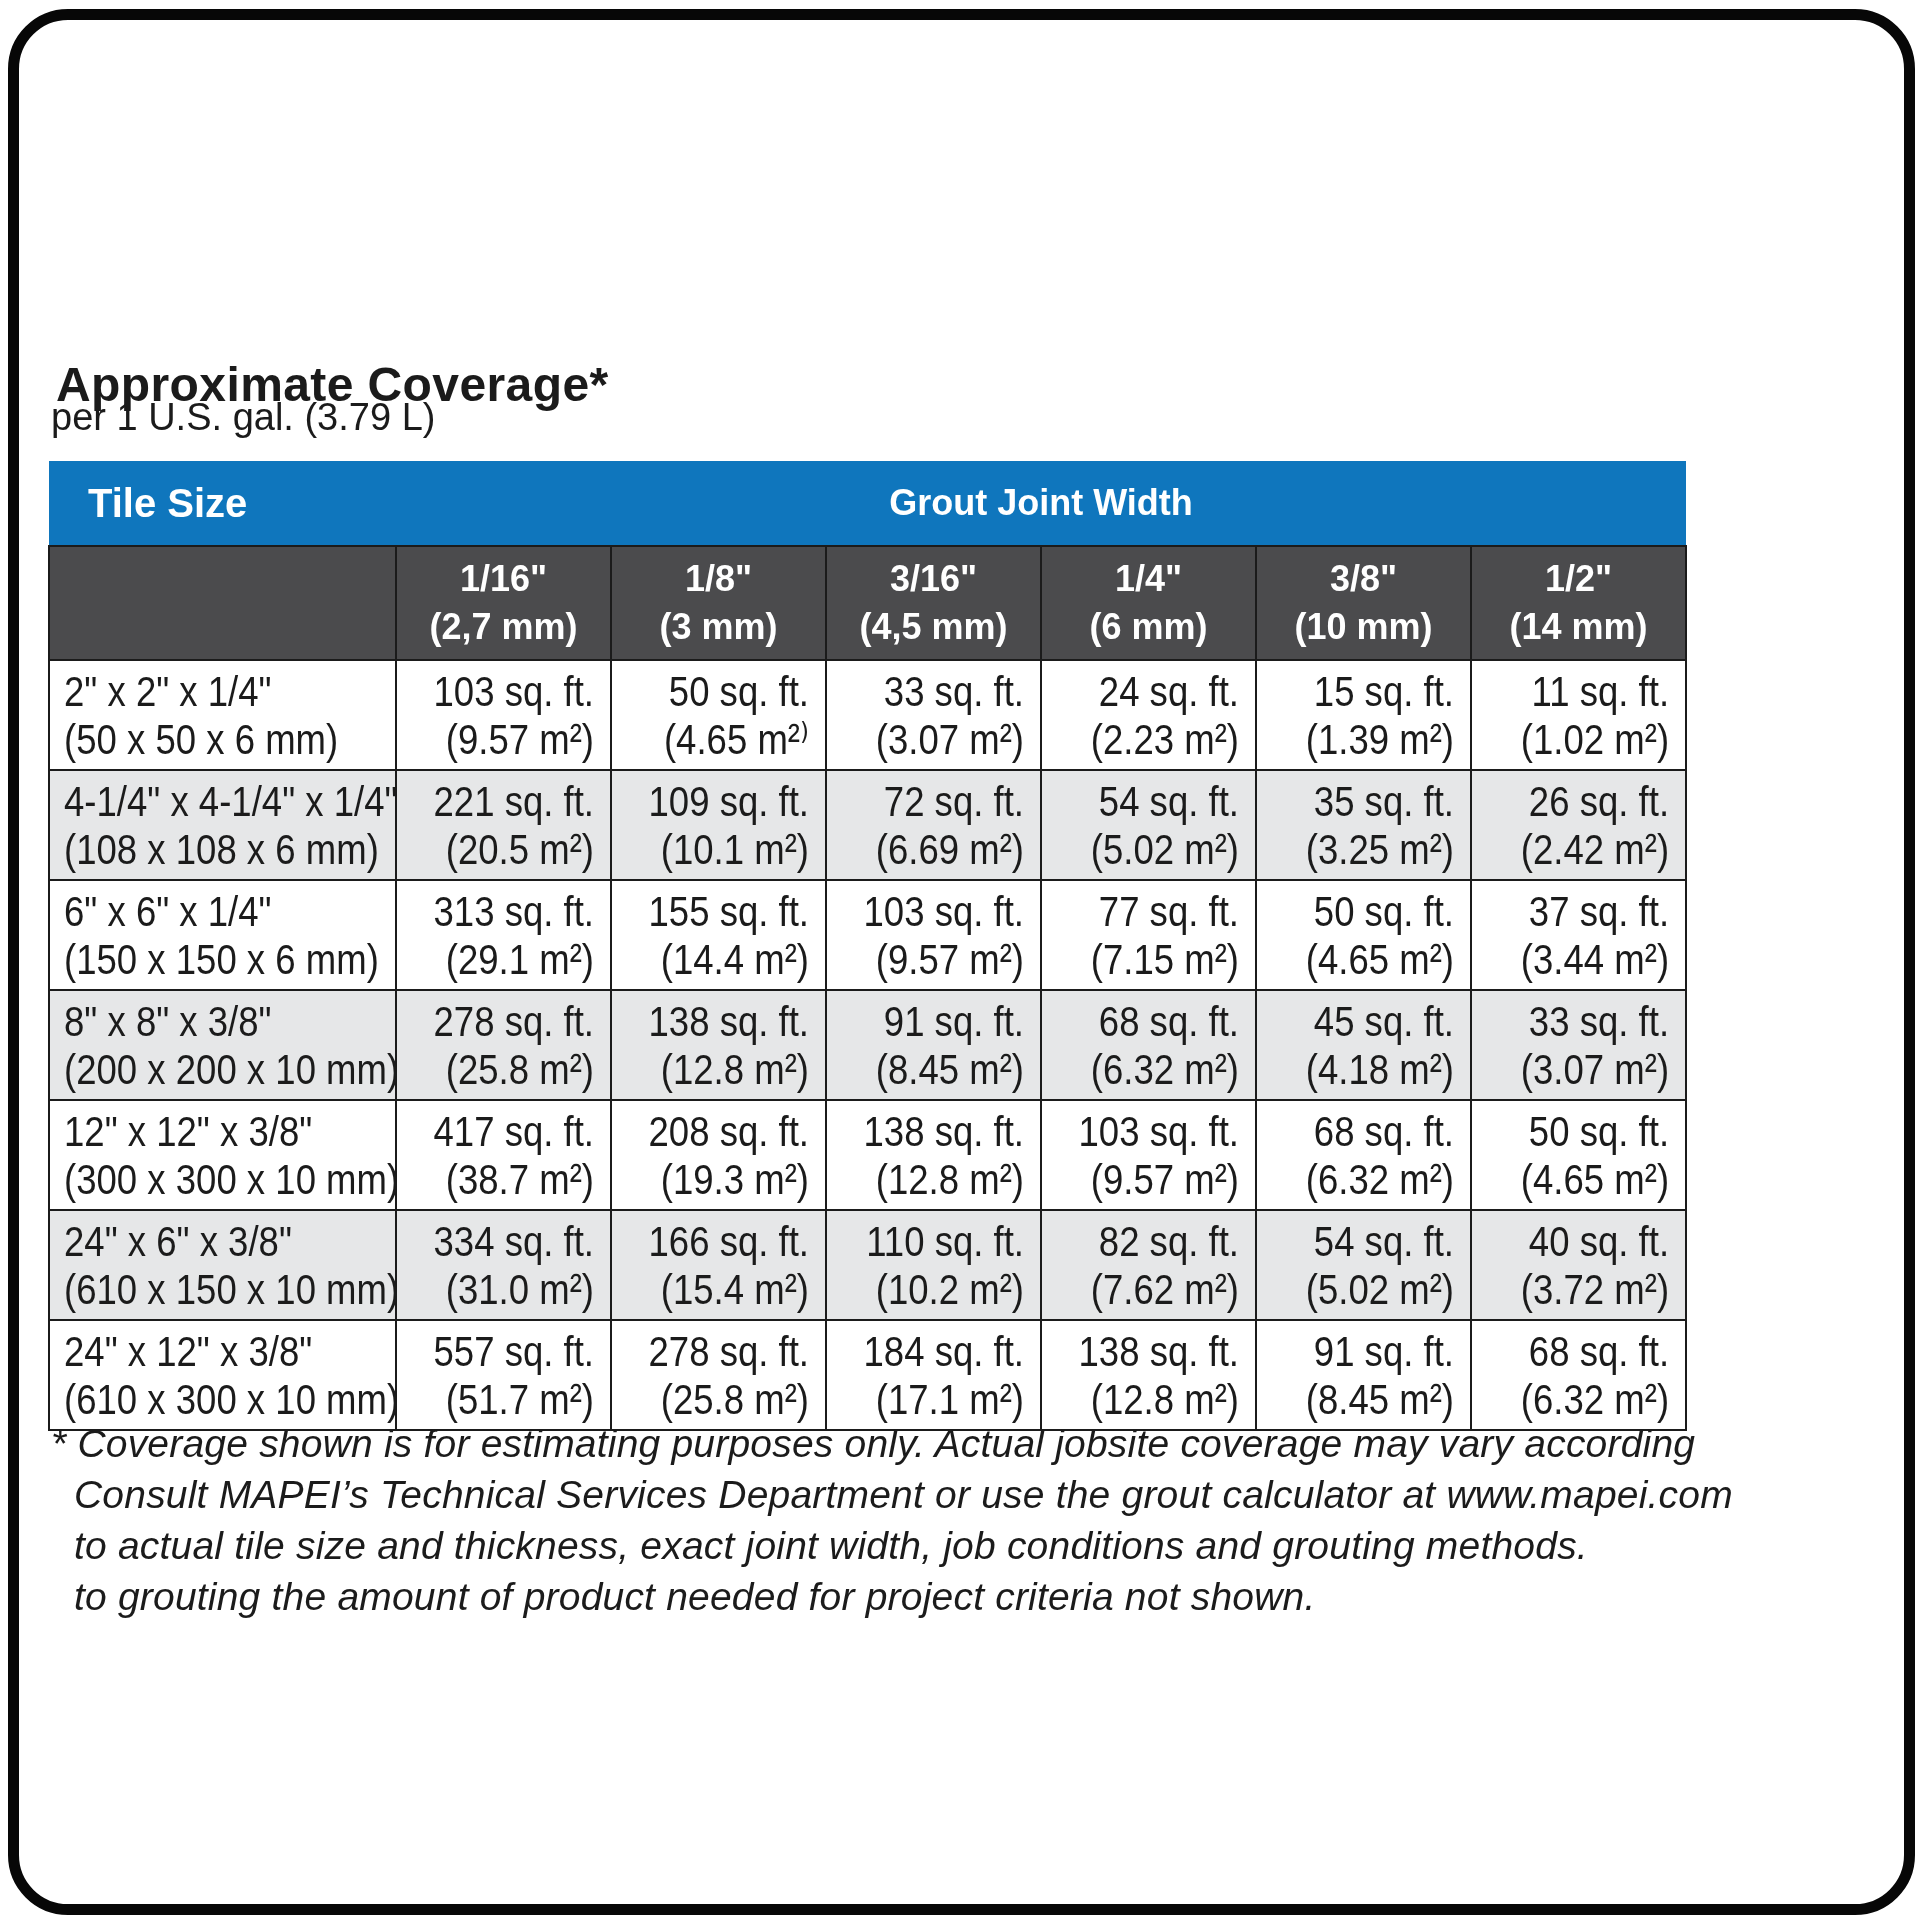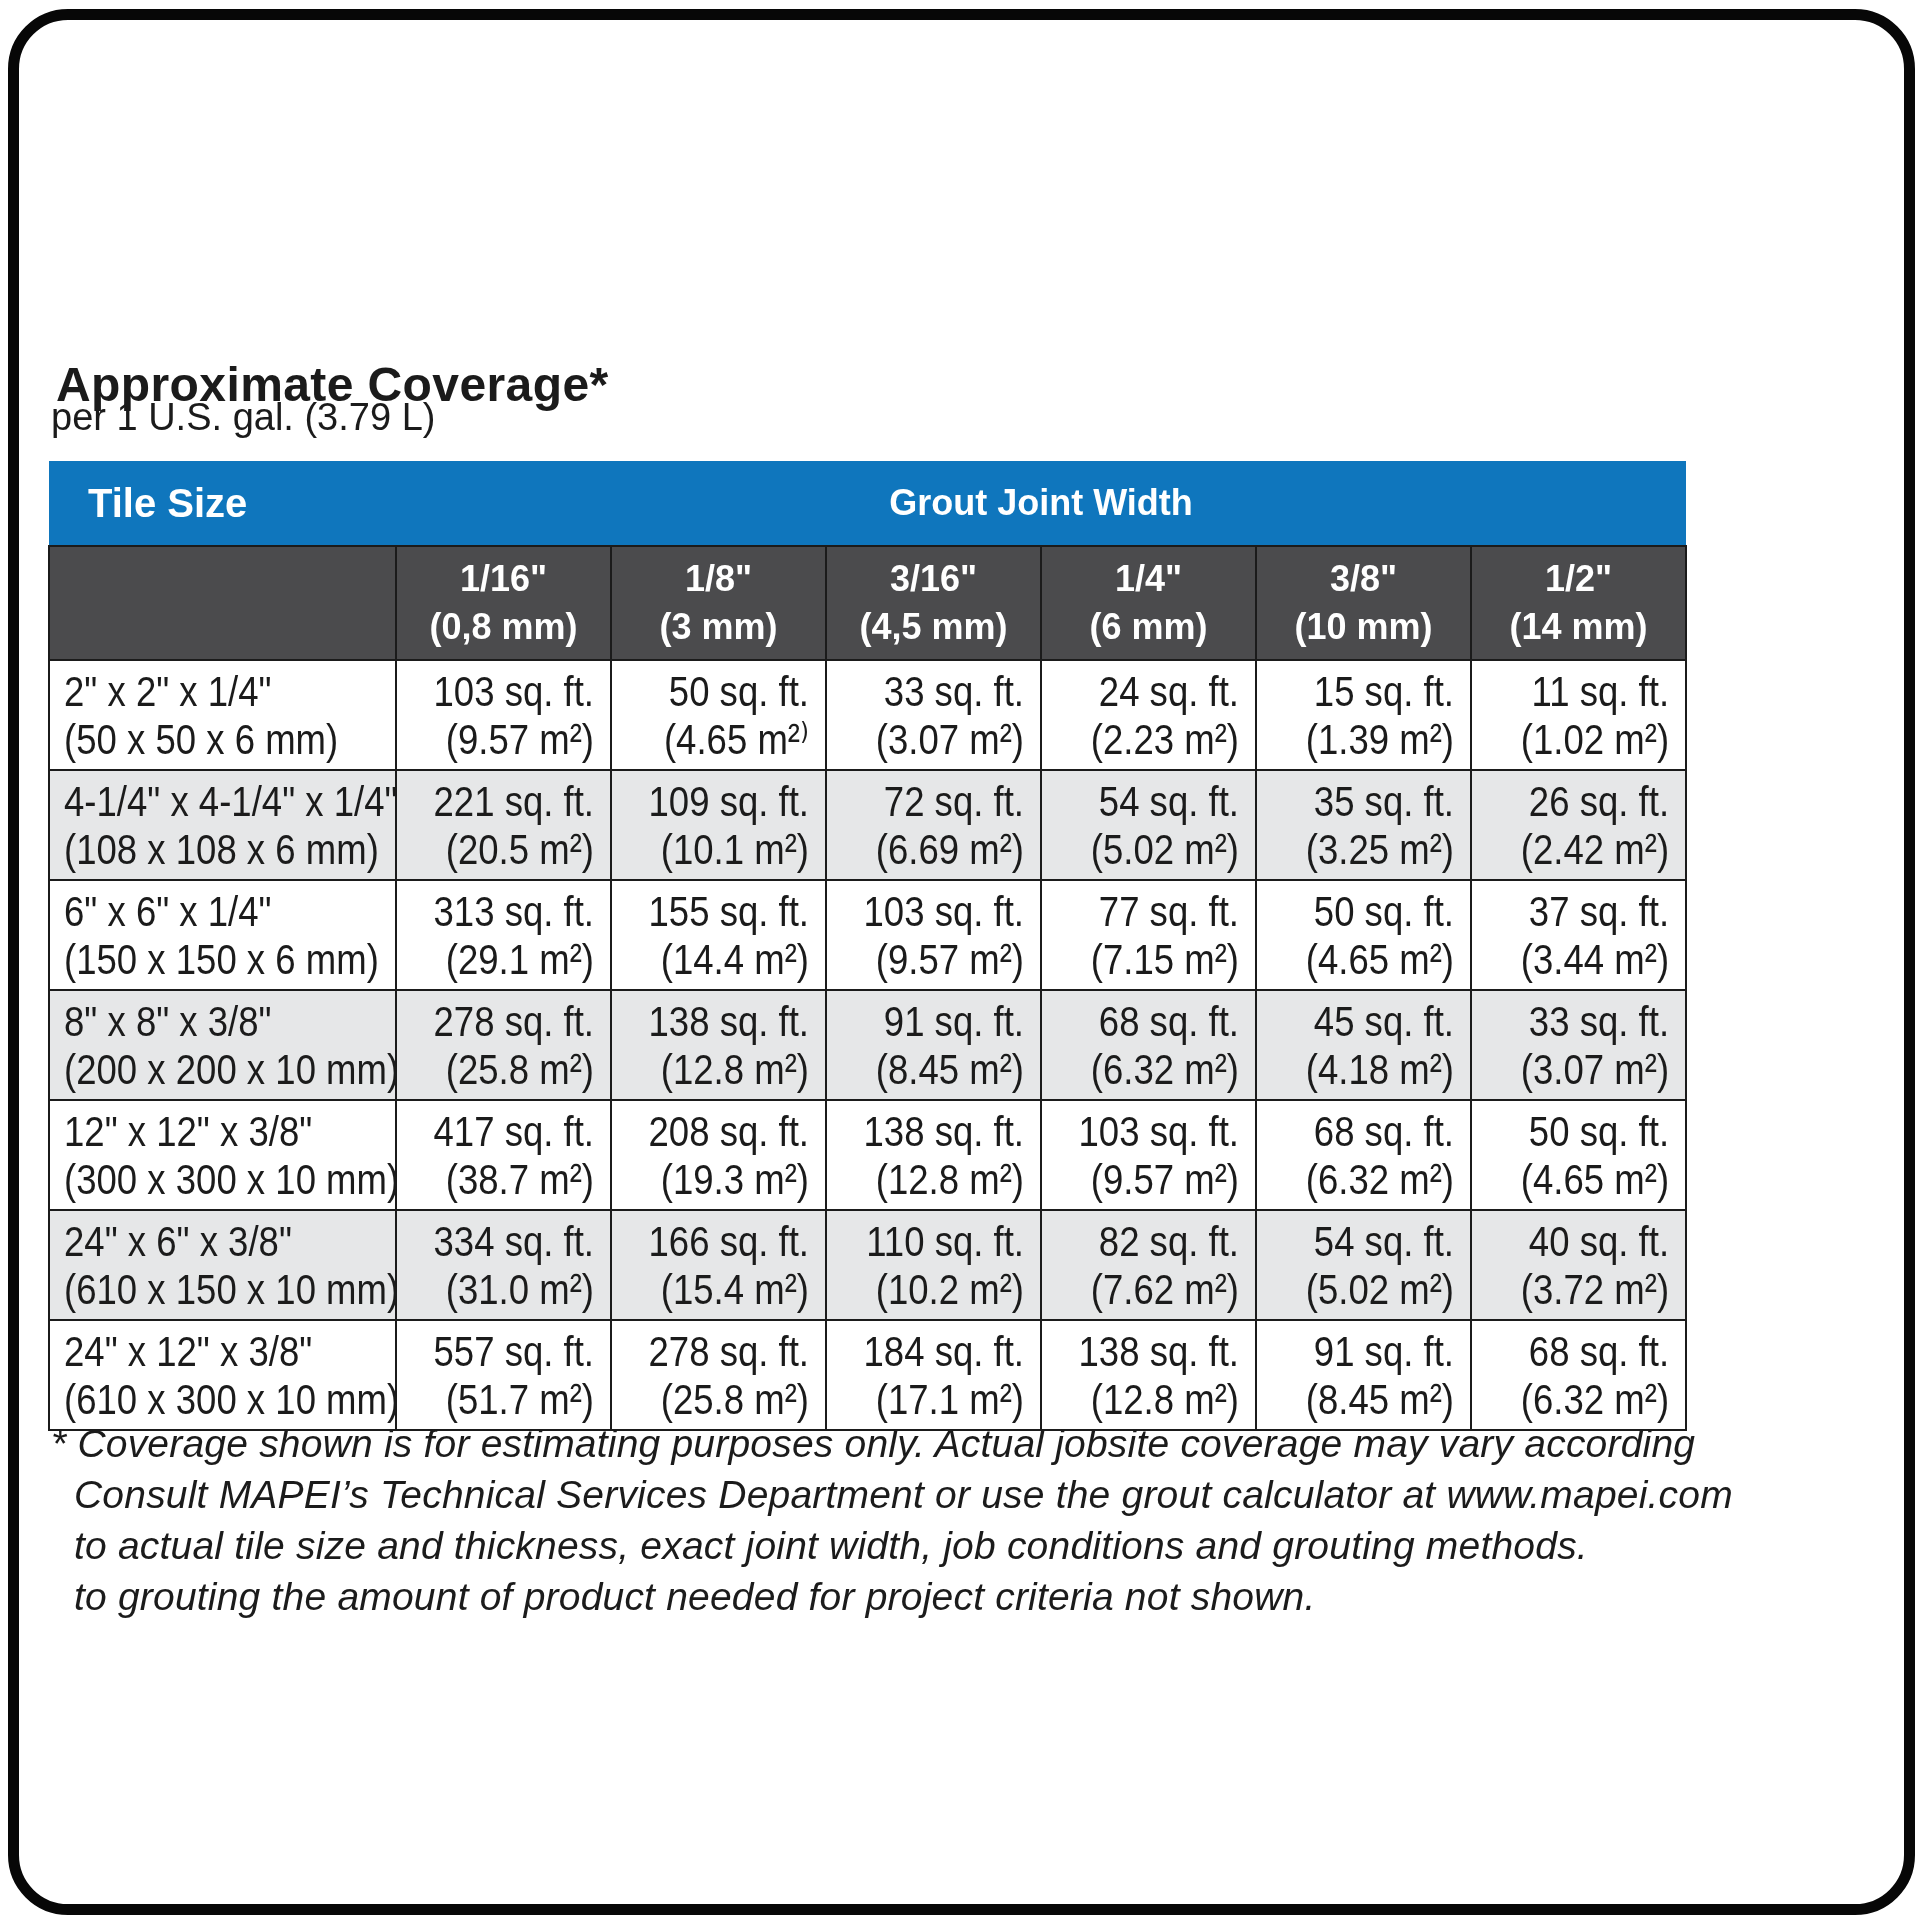--- a/index.html
+++ b/index.html
@@ -94,21 +94,21 @@
     <thead>
       <tr class="blue-row">
         <th class="tile-head">Tile Size</th>
         <th class="grout-head" colspan="6">Grout Joint Width</th>
       </tr>
       <tr class="dark-row" id="jw-row">
         <th></th>
 
   <th>
     <div>1/16"</div>
-    <div>(0,8 mm)</div>
+    <div>(2,7 mm)</div>
   </th>
 
   <th>
     <div>1/8"</div>
     <div>(3 mm)</div>
   </th>
 
   <th>
     <div>3/16"</div>
     <div>(4,5 mm)</div>

